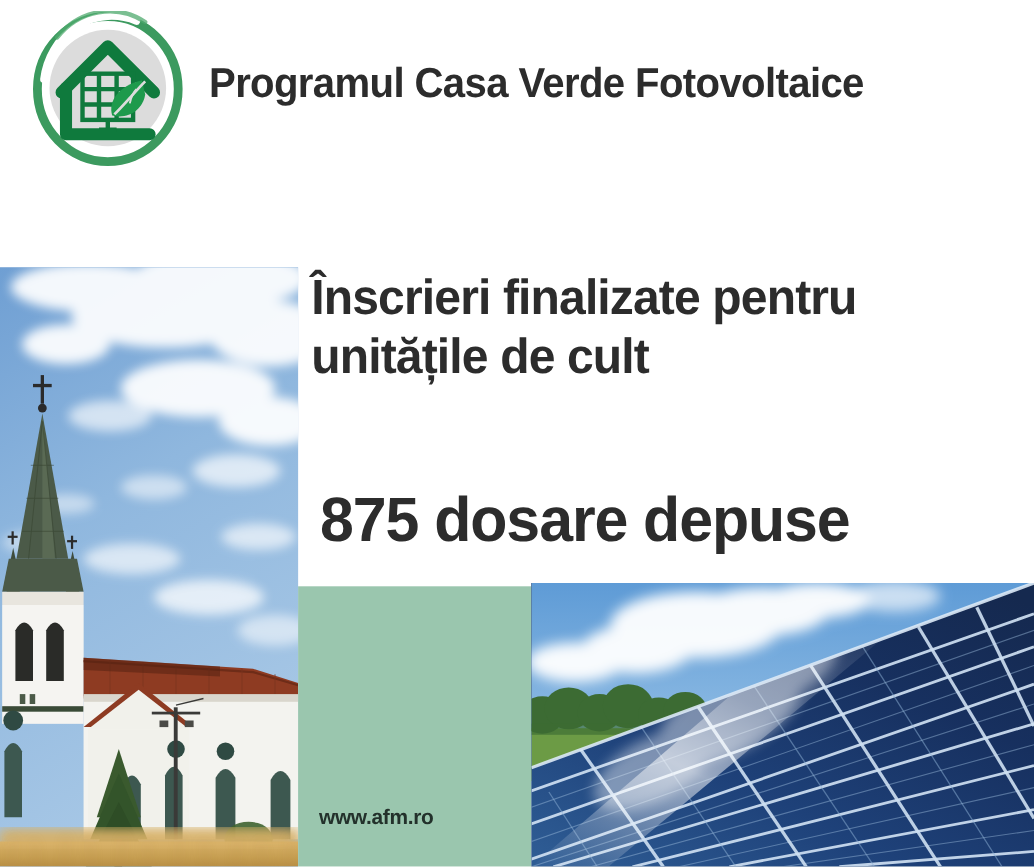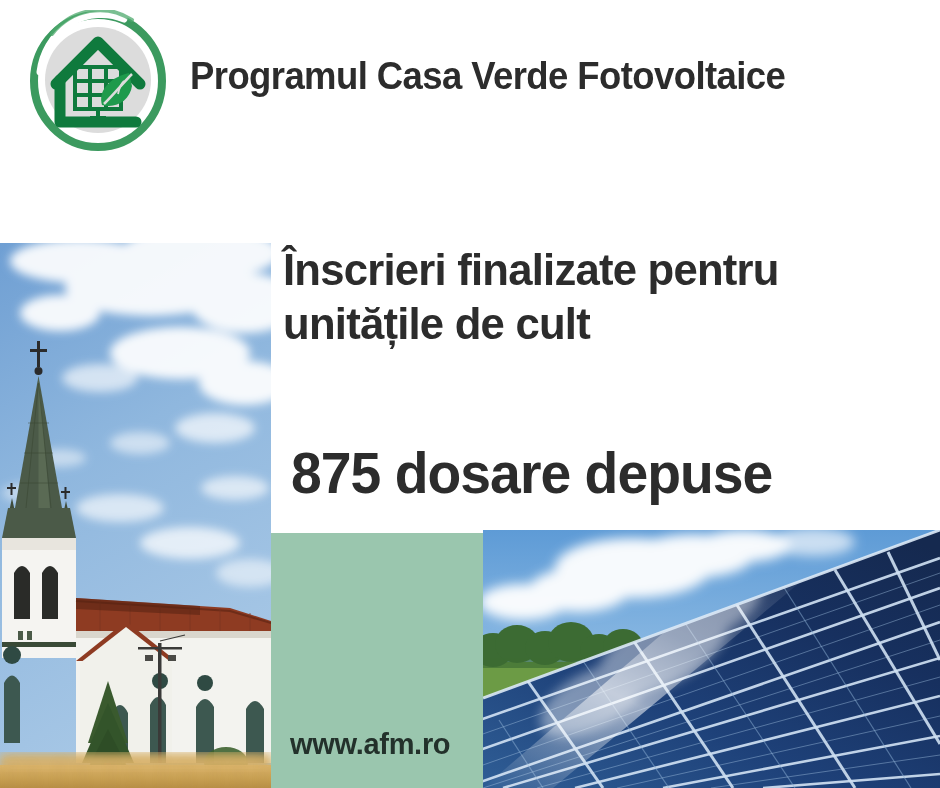--- a/index.html
+++ b/index.html
@@ -103,21 +103,21 @@
     top: 533px;
     width: 212px;
     height: 255px;
   }
   .site-url {
     position: absolute;
     left: 290px;
     top: 727px;
     font-family: "Liberation Sans", sans-serif;
     font-weight: bold;
-    font-size: 29px;
+    font-size: 19px;
     line-height: 34px;
     letter-spacing: -0.3px;
     color: #23312b;
     white-space: nowrap;
   }
 
   
   .solar-photo {
     position: absolute;
     left: 483px;

